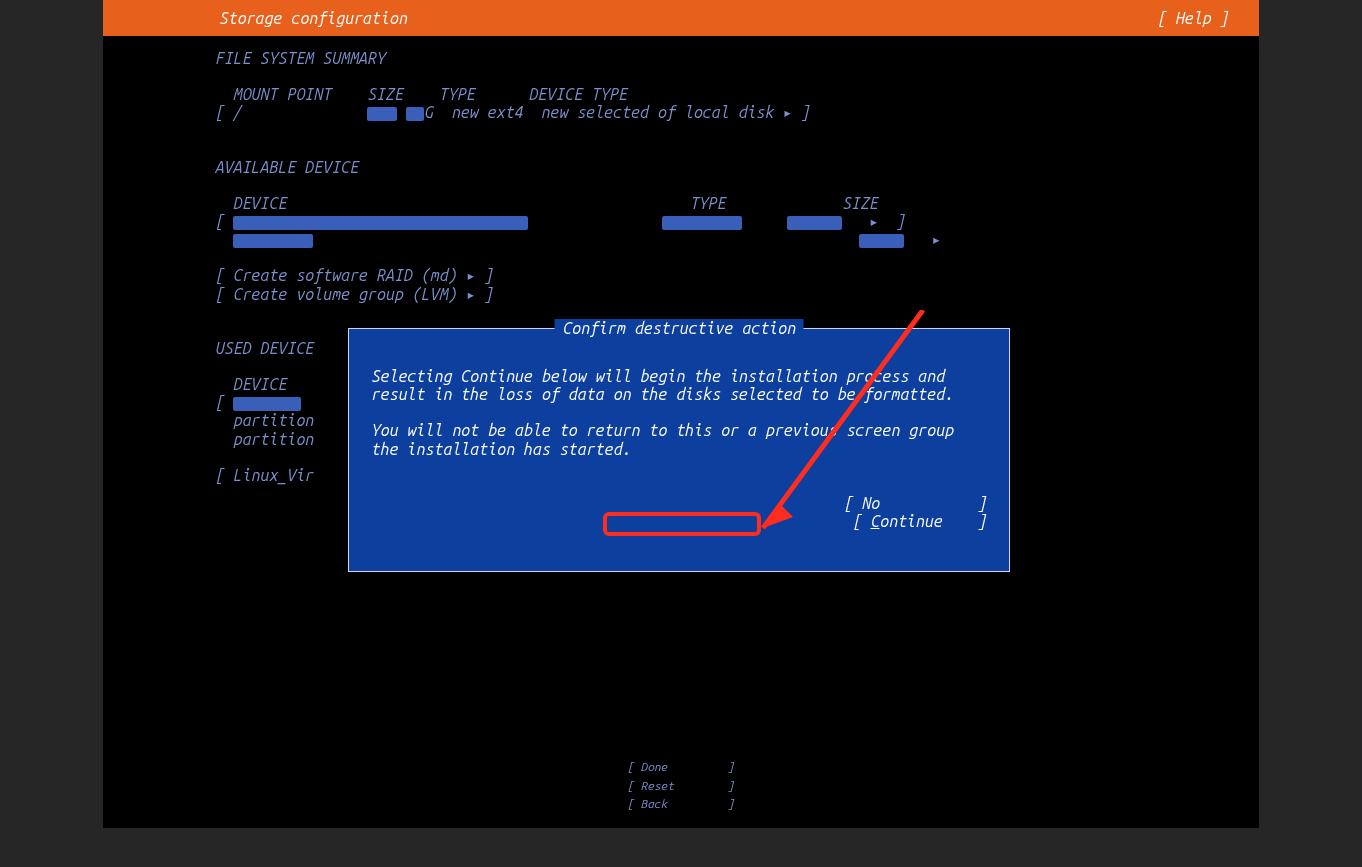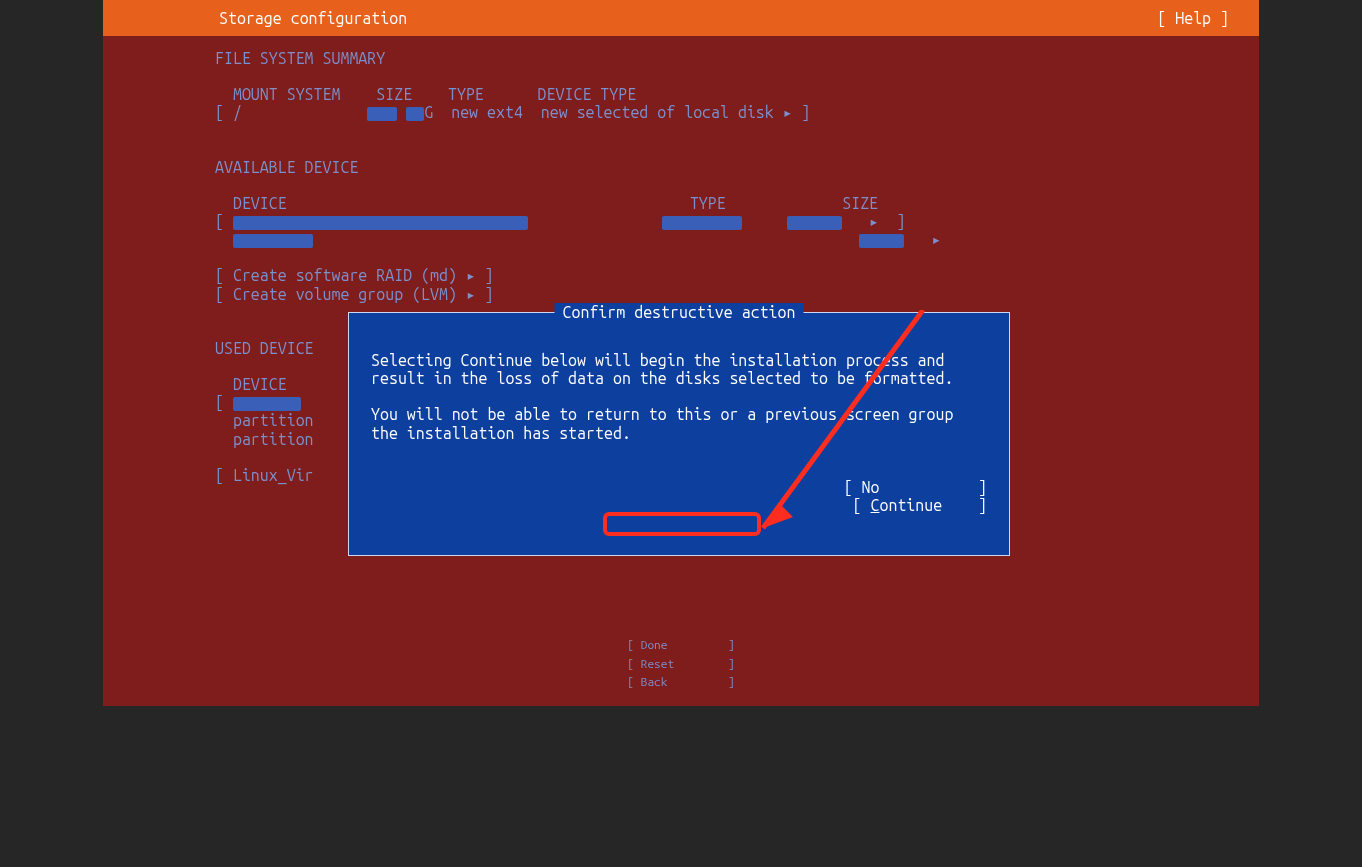--- a/index.html
+++ b/index.html
@@ -8,24 +8,25 @@
       font-family: 'Ubuntu Mono', 'Courier New', monospace;
       font-size: 16px;
       width: 1362px;
       height: 867px;
       display: flex;
       justify-content: center;
       position: relative;
     }
     .frame {
       width: 1156px;
-      height: 706px;
-      background: #7f1d1d;
+      height: 828px;
+      background: #000000;
       position: relative;
       overflow: hidden;
+      font-style: italic;
     }
     .header-bar {
       background: #e8611c;
       color: #fff;
       height: 36px;
       display: flex;
       justify-content: space-between;
       align-items: center;
       padding: 0 18px;
     }
@@ -59,21 +60,21 @@
       left: 50%;
       transform: translateX(-50%);
       color: #fff;
       font-size: 12px;
       line-height: 18.2px;
     }
     .footer-buttons .btn-row { white-space: pre; cursor: pointer; }
     .dialog {
       position: absolute;
       left: 245px;
-      top: 312px;
+      top: 328px;
       width: 662px;
       height: 244px;
       border: 1px solid #cfd6f1;
       background: #0d3f9e;
     }
     .dialog-title {
       position: absolute;
       top: -10px;
       left: 50%;
       transform: translateX(-50%);
@@ -113,21 +114,21 @@
 
   <div class="header-bar">
     <span class="header-title">Storage configuration</span>
     <span class="header-help">[ Help ]</span>
   </div>
 
   <div class="content">
 
     <div class="row dim">FILE SYSTEM SUMMARY</div>
     <div style="height:18px"></div>
-    <div class="row dim">  <span>MOUNT SYSTEM</span>    <span>SIZE</span>    <span>TYPE</span>      <span>DEVICE TYPE</span></div>
+    <div class="row dim">  <span>MOUNT POINT</span>    <span>SIZE</span>    <span>TYPE</span>      <span>DEVICE TYPE</span></div>
     <div class="row dim"><span>[ </span><span>/</span>              <span class="smear smear-sm"></span> <span class="smear" style="width:18px"></span><span>G</span>  <span>new ext4</span>  <span>new selected of local disk</span> <span class="arrow">▸</span><span> ]</span></div>
 
     <div style="height:36px"></div>
 
     <div class="row dim">AVAILABLE DEVICE</div>
     <div style="height:18px"></div>
     <div class="row dim">  <span>DEVICE</span>                                             <span>TYPE</span>             <span>SIZE</span></div>
     <div class="row dim">[ <span class="smear smear-lg"></span>               <span class="smear smear-md" style="width:80px"></span>     <span class="smear smear-md" style="width:55px"></span>   <span class="arrow">▸</span>  ]</div>
     <div class="row dim">  <span class="smear" style="width:80px"></span>                                                             <span class="smear smear-md" style="width:45px"></span>   <span class="arrow">▸</span></div>
     <div style="height:18px"></div>

